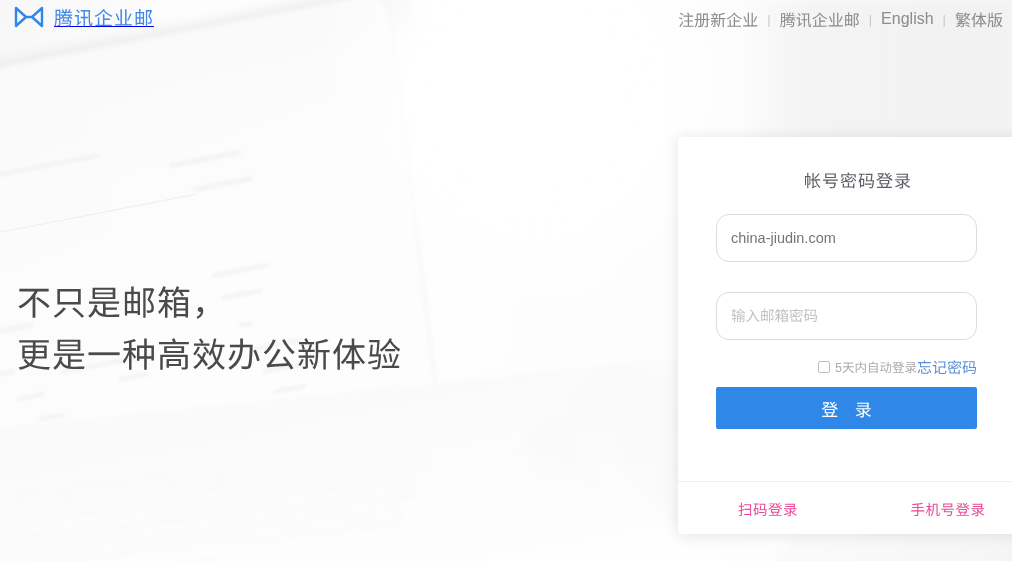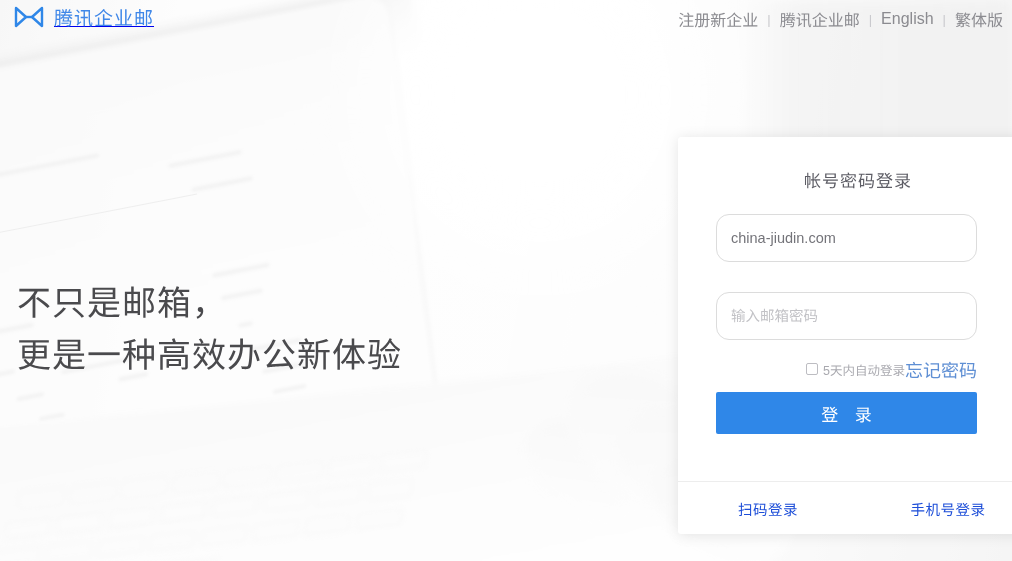--- a/index.html
+++ b/index.html
@@ -285,21 +285,21 @@
     border-radius: 2px;
     background: #fff;
     display: inline-block;
     flex: none;
   }
   .autologin-label {
     font-size: 12.5px;
     color: #a9a9af;
   }
   .forgot {
-    font-size: 18px;
+    font-size: 15px;
     color: #5f8fd4;
     text-decoration: none;
   }
 
   .login-btn {
     width: 261px;
     height: 42px;
     background: #2f87e8;
     color: #ffffff;
     border: 0;
@@ -317,21 +317,21 @@
     width: 100%;
     height: 53px;
     border-top: 1px solid #ededed;
     display: flex;
     align-items: center;
   }
   .card-footer a {
     flex: 1;
     text-align: center;
     font-size: 14.5px;
-    color: #1d4ed8;
+    color: #ec4899;
     text-decoration: none;
     letter-spacing: 0.5px;
   }
 </style>
 </head>
 <body>
 
 <div class="page">
 
   <div class="bg-photo">

